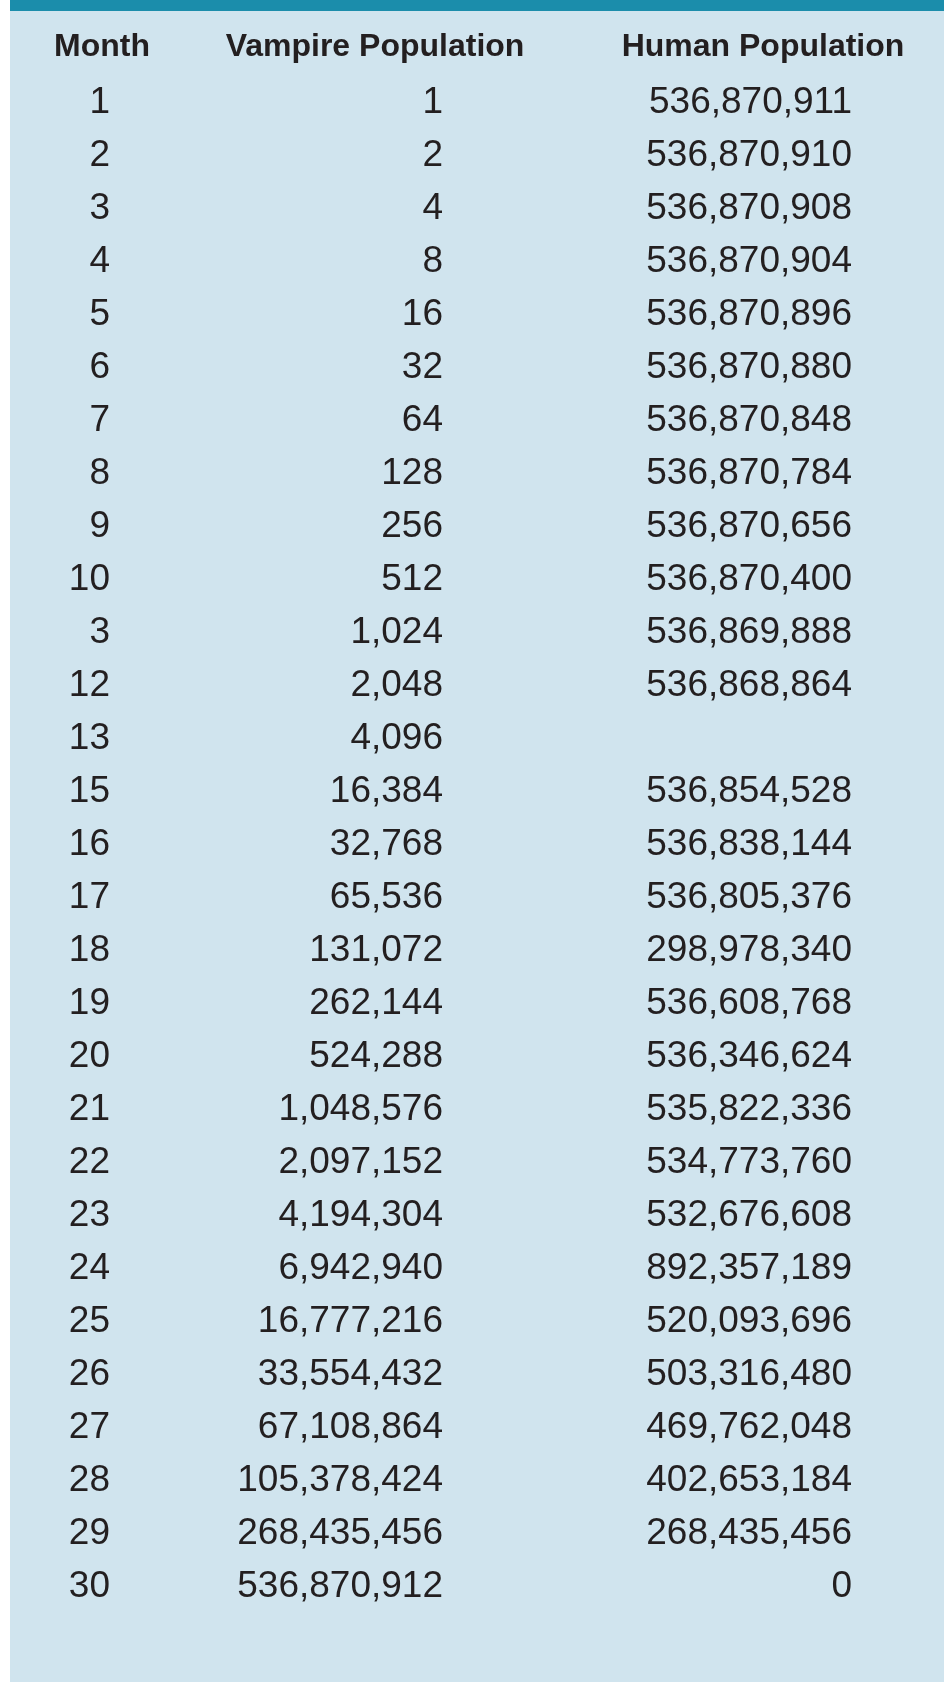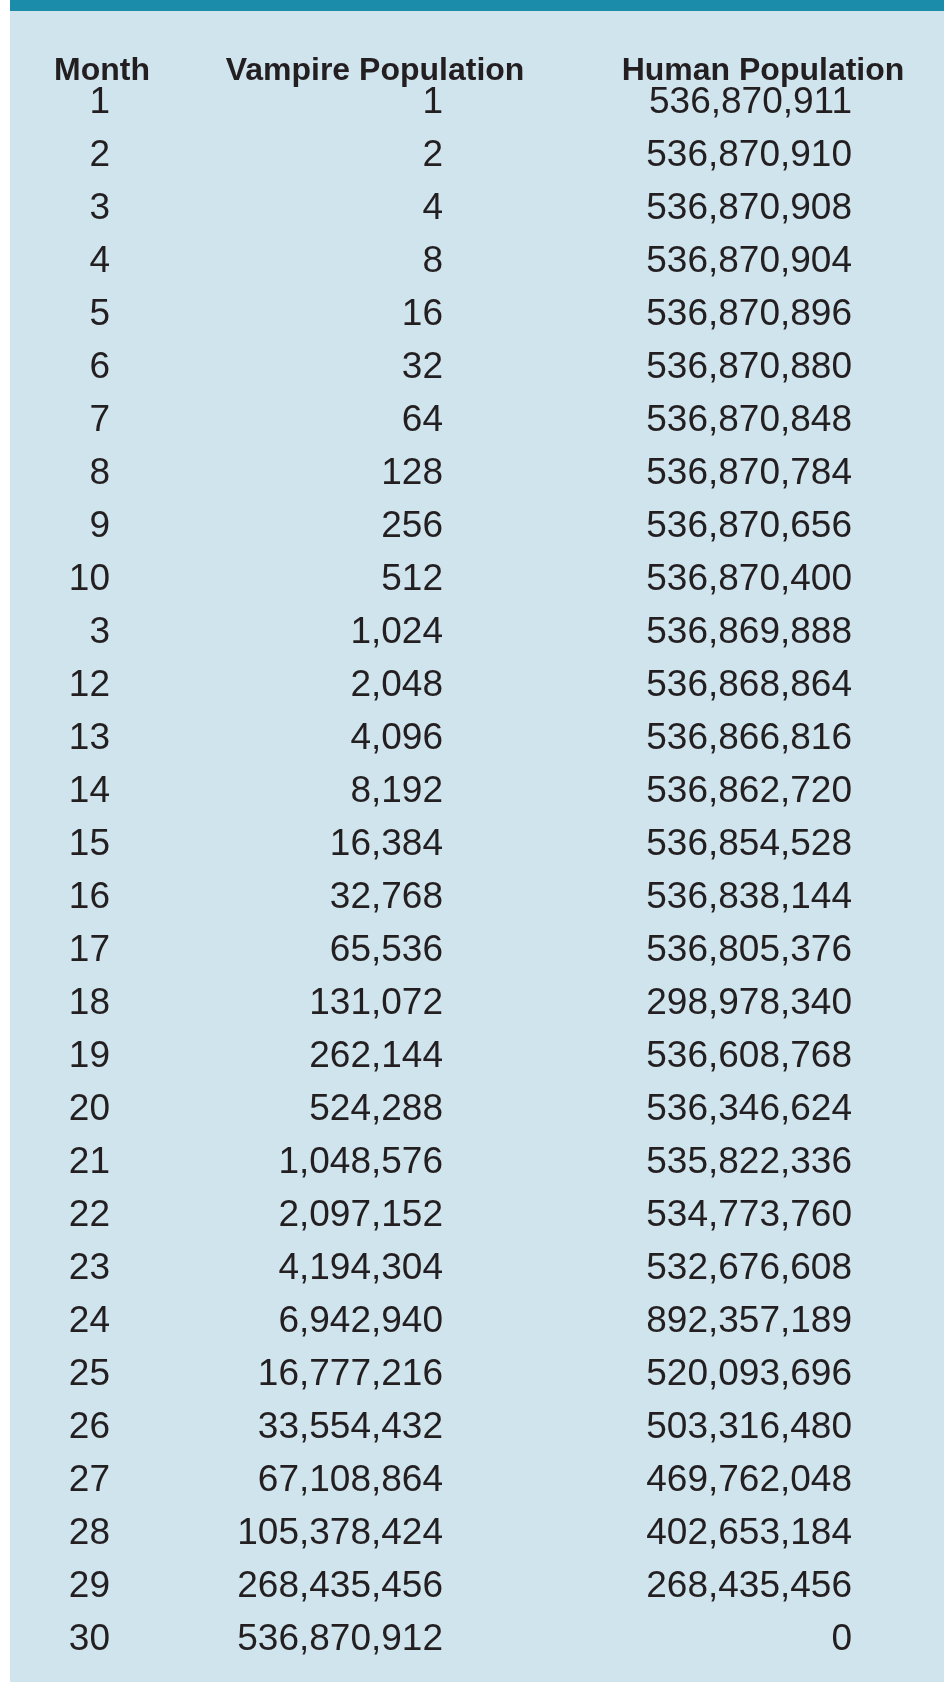--- a/index.html
+++ b/index.html
@@ -40,21 +40,20 @@
   }
   .h {
     position: absolute;
     top: 14px;
     transform: translateX(-50%);
     font-size: 32px;
     font-weight: bold;
     line-height: 40px;
     color: #231f20;
     white-space: nowrap;
-    margin-top: 24px;
   }
   .h-month  { left: 92px; }
   .h-vamp   { left: 365px; }
   .h-human  { left: 753px; }
   .rows {
     position: absolute;
     top: 63px;
     left: 0;
     width: 100%;
   }
@@ -139,26 +138,20 @@
           <div class="cell">536,869,888</div>
         </div>
         <div class="row">
           <div class="cell">12</div>
           <div class="cell">2,048</div>
           <div class="cell">536,868,864</div>
         </div>
         <div class="row">
           <div class="cell">13</div>
           <div class="cell">4,096</div>
-          <div class="cell">536,866,816</div>
-        </div>
-        <div class="row">
-          <div class="cell">14</div>
-          <div class="cell">8,192</div>
-          <div class="cell">536,862,720</div>
         </div>
         <div class="row">
           <div class="cell">15</div>
           <div class="cell">16,384</div>
           <div class="cell">536,854,528</div>
         </div>
         <div class="row">
           <div class="cell">16</div>
           <div class="cell">32,768</div>
           <div class="cell">536,838,144</div>

